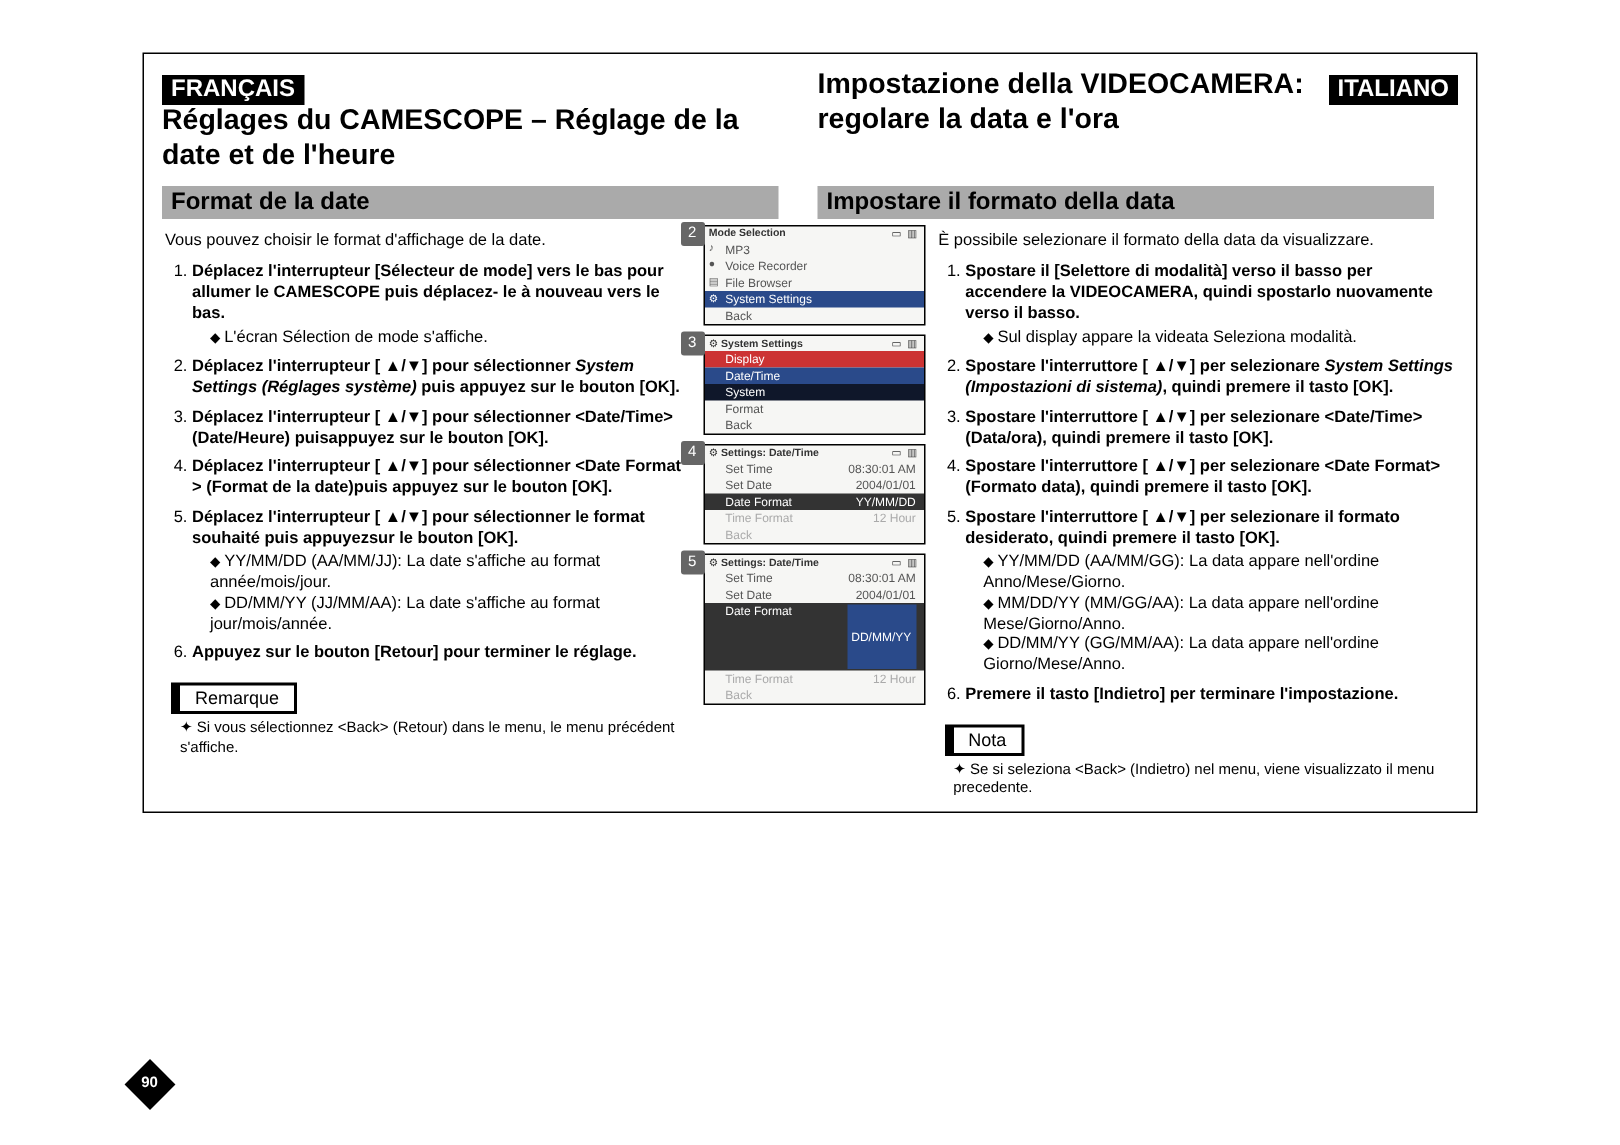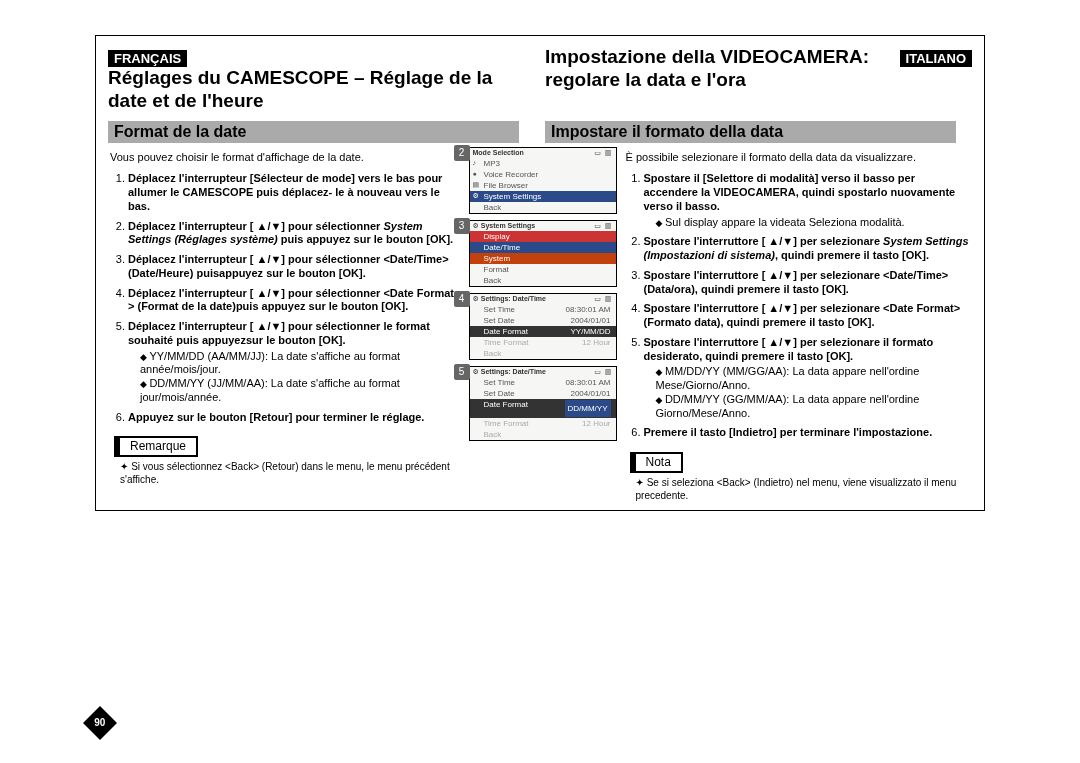--- a/index.html
+++ b/index.html
@@ -20,21 +20,21 @@
     padding: 10px 12px 8px 12px;
     box-sizing: border-box;
   }
   .header-row { display: flex; gap: 10px; }
   .header-col { flex: 1; }
   .badge {
     display: inline-block;
     background: #000;
     color: #fff;
     font-weight: bold;
-    font-size: 13px;
+    font-size: 16px;
     padding: 1px 6px;
     vertical-align: top;
     margin-top: 4px;
   }
   .badge-right { float: right; }
   h1 { font-size: 19px; font-weight: bold; margin: 0 0 6px 0; line-height: 1.2; }
   .sub-bar {
     background: #aaa;
     color: #000;
     font-size: 16px;
@@ -137,21 +137,23 @@
         <div class="sub-bar">Impostare il formato della data</div>
       </div>
   </div>
 
   <div class="cols">
 
     <div class="col-left">
       <div class="intro">Vous pouvez choisir le format d'affichage de la date.</div>
       <ol>
         <li><span class="bold">Déplacez l'interrupteur [Sélecteur de mode] vers le bas pour allumer le CAMESCOPE puis déplacez- le à nouveau vers le bas.</span>
-          </li>
+          <ul class="sub">
+              <li>L'écran Sélection de mode s'affiche.</li>
+            </ul></li>
         <li><span class="bold">Déplacez l'interrupteur [ ▲/▼] pour sélectionner </span><span class="bold italic">System Settings (Réglages système)</span><span class="bold"> puis appuyez sur le bouton [OK].</span></li>
         <li><span class="bold">Déplacez l'interrupteur [ ▲/▼] pour sélectionner &lt;Date/Time&gt; (Date/Heure) puisappuyez sur le bouton [OK].</span></li>
         <li><span class="bold">Déplacez l'interrupteur [ ▲/▼] pour sélectionner &lt;Date Format &gt; (Format de la date)puis appuyez sur le bouton [OK].</span></li>
         <li><span class="bold">Déplacez l'interrupteur [ ▲/▼] pour sélectionner le format souhaité puis appuyezsur le bouton [OK].</span>
           <ul class="sub">
             <li>YY/MM/DD (AA/MM/JJ): La date s'affiche au format année/mois/jour.</li>
             <li>DD/MM/YY (JJ/MM/AA): La date s'affiche au format jour/mois/année.</li>
           </ul></li>
         <li><span class="bold">Appuyez sur le bouton [Retour] pour terminer le réglage.</span></li>
       </ol>
@@ -196,21 +198,21 @@
           <div class="shot-head">
               <span>⚙ <b>System Settings</b></span>
               <span class="icons">▭ ▥</span>
             </div>
           <div class="row" style="background:#c33;color:#fff">
               <span>Display</span>
             </div>
           <div class="row sel">
               <span>Date/Time</span>
             </div>
-          <div class="row" style="background:#c2410c;color:#fff">
+          <div class="row" style="background:#0f172a;color:#fff">
               <span>System</span>
             </div>
           <div class="row">
               <span>Format</span>
             </div>
           <div class="row">
               <span>Back</span>
             </div>
         </div>
       </div>
@@ -252,21 +254,21 @@
           <div class="row">
               <span>Set Time</span>
               <span>08:30:01 AM</span>
             </div>
           <div class="row">
               <span>Set Date</span>
               <span>2004/01/01</span>
             </div>
           <div class="row sel-dark">
               <span>Date Format</span>
-              <span style="background:#2a4a8a;padding:4px 3px">DD/MM/YY</span>
+              <span style="background:#2a4a8a;padding:17px 3px">DD/MM/YY</span>
             </div>
           <div class="row grey">
               <span>Time Format</span>
               <span>12 Hour</span>
             </div>
           <div class="row grey">
               <span>Back</span>
             </div>
         </div>
       </div>
@@ -277,20 +279,21 @@
       <ol>
         <li><span class="bold">Spostare il [Selettore di modalità] verso il basso per accendere la VIDEOCAMERA, quindi spostarlo nuovamente verso il basso.</span>
           <ul class="sub">
               <li>Sul display appare la videata Seleziona modalità.</li>
             </ul></li>
         <li><span class="bold">Spostare l'interruttore [ ▲/▼] per selezionare </span><span class="bold italic">System Settings (Impostazioni di sistema)</span><span class="bold">, quindi premere il tasto [OK].</span></li>
         <li><span class="bold">Spostare l'interruttore [ ▲/▼] per selezionare &lt;Date/Time&gt; (Data/ora), quindi premere il tasto [OK].</span></li>
         <li><span class="bold">Spostare l'interruttore [ ▲/▼] per selezionare &lt;Date Format&gt; (Formato data), quindi premere il tasto [OK].</span></li>
         <li><span class="bold">Spostare l'interruttore [ ▲/▼] per selezionare il formato desiderato, quindi premere il tasto [OK].</span>
           <ul class="sub">
+            <li>YY/MM/DD (AA/MM/GG): La data appare nell'ordine Anno/Mese/Giorno.</li>
             <li>MM/DD/YY (MM/GG/AA): La data appare nell'ordine Mese/Giorno/Anno.</li>
             <li>DD/MM/YY (GG/MM/AA): La data appare nell'ordine Giorno/Mese/Anno.</li>
           </ul></li>
         <li><span class="bold">Premere il tasto [Indietro] per terminare l'impostazione.</span></li>
       </ol>
       <div class="note-box">Nota</div>
       <ul class="cross">
           <li>Se si seleziona &lt;Back&gt; (Indietro) nel menu, viene visualizzato il menu precedente.</li>
         </ul>
     </div>

